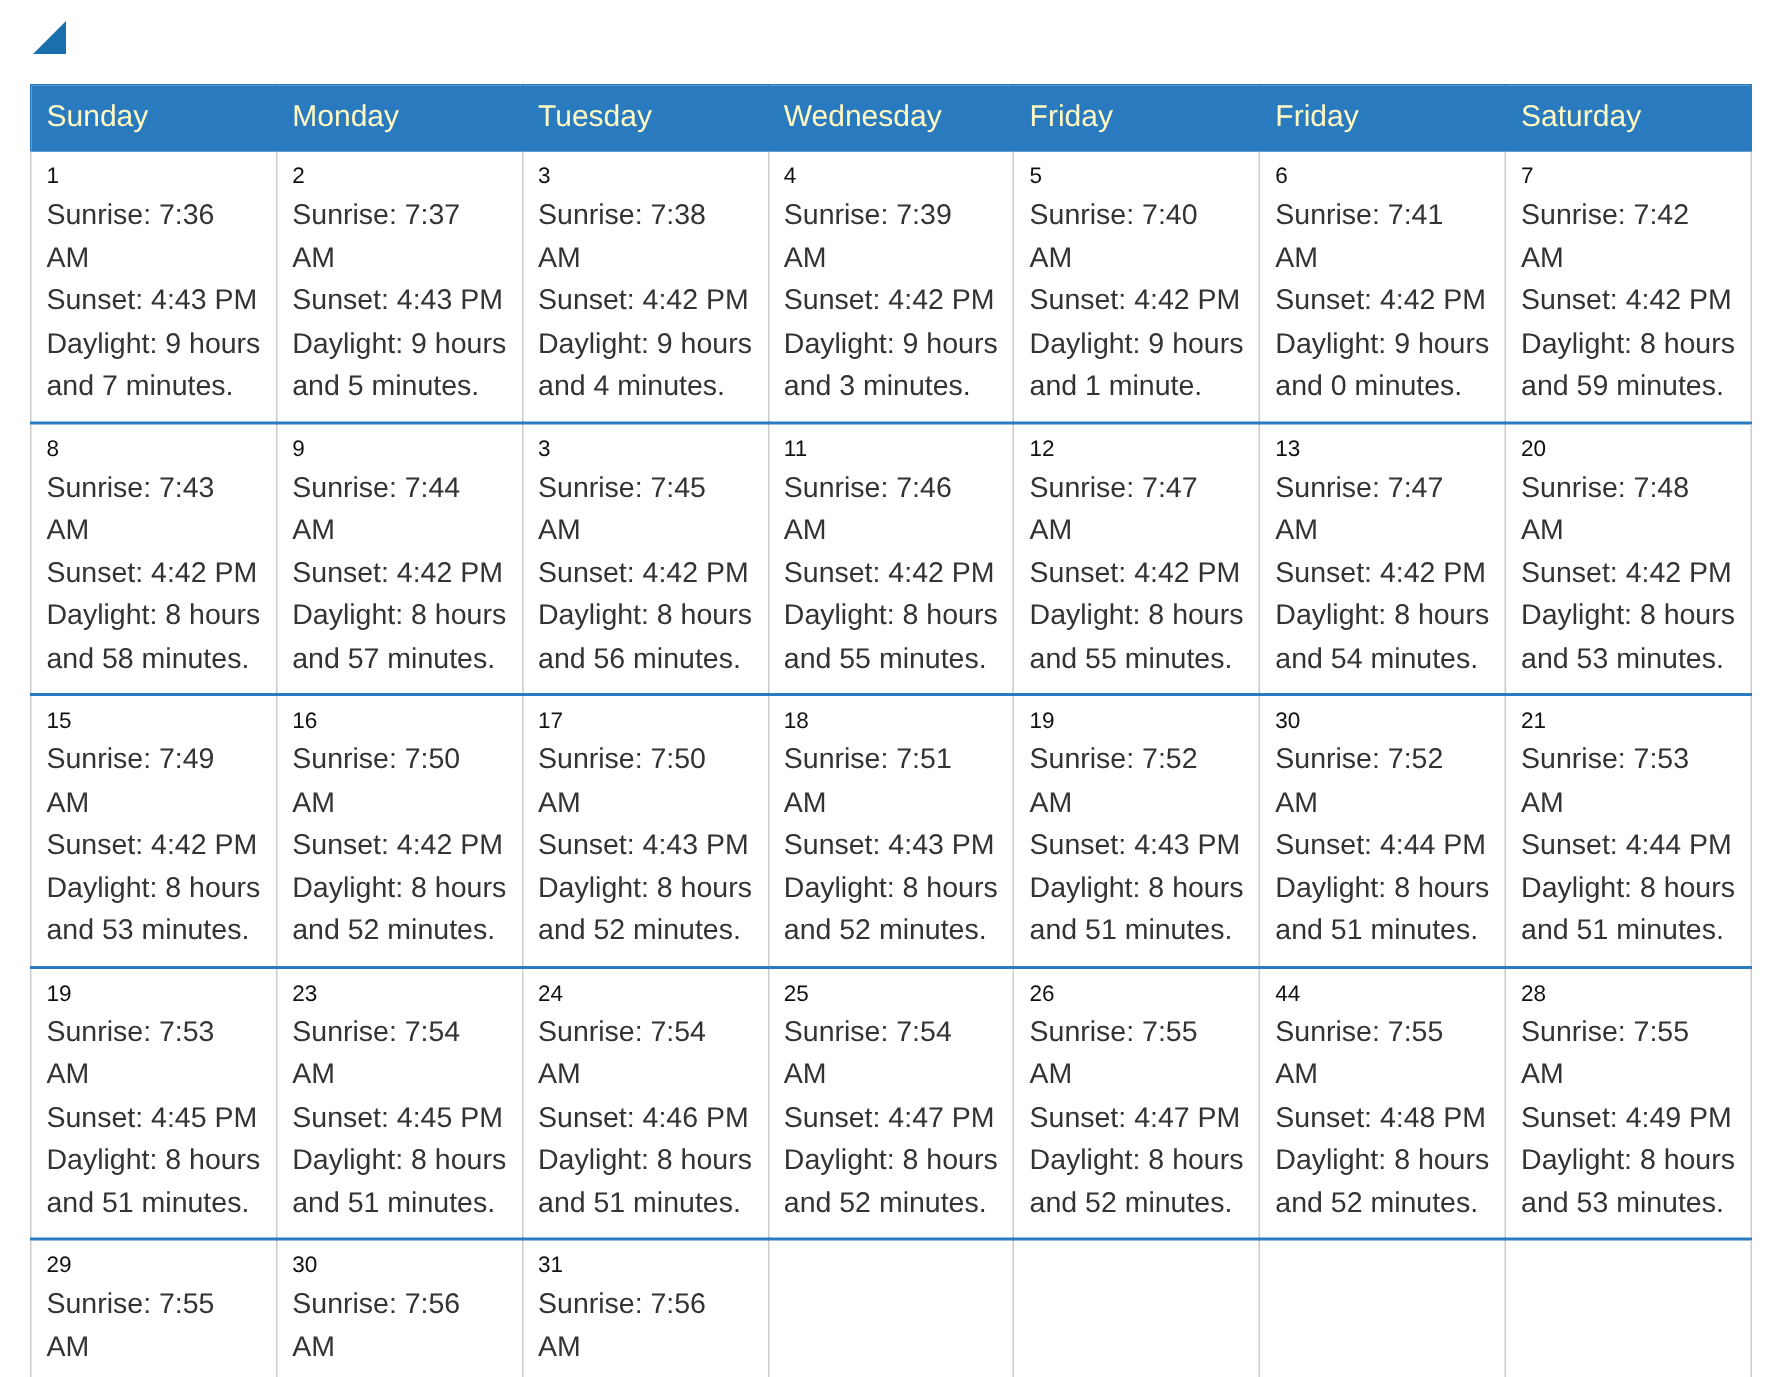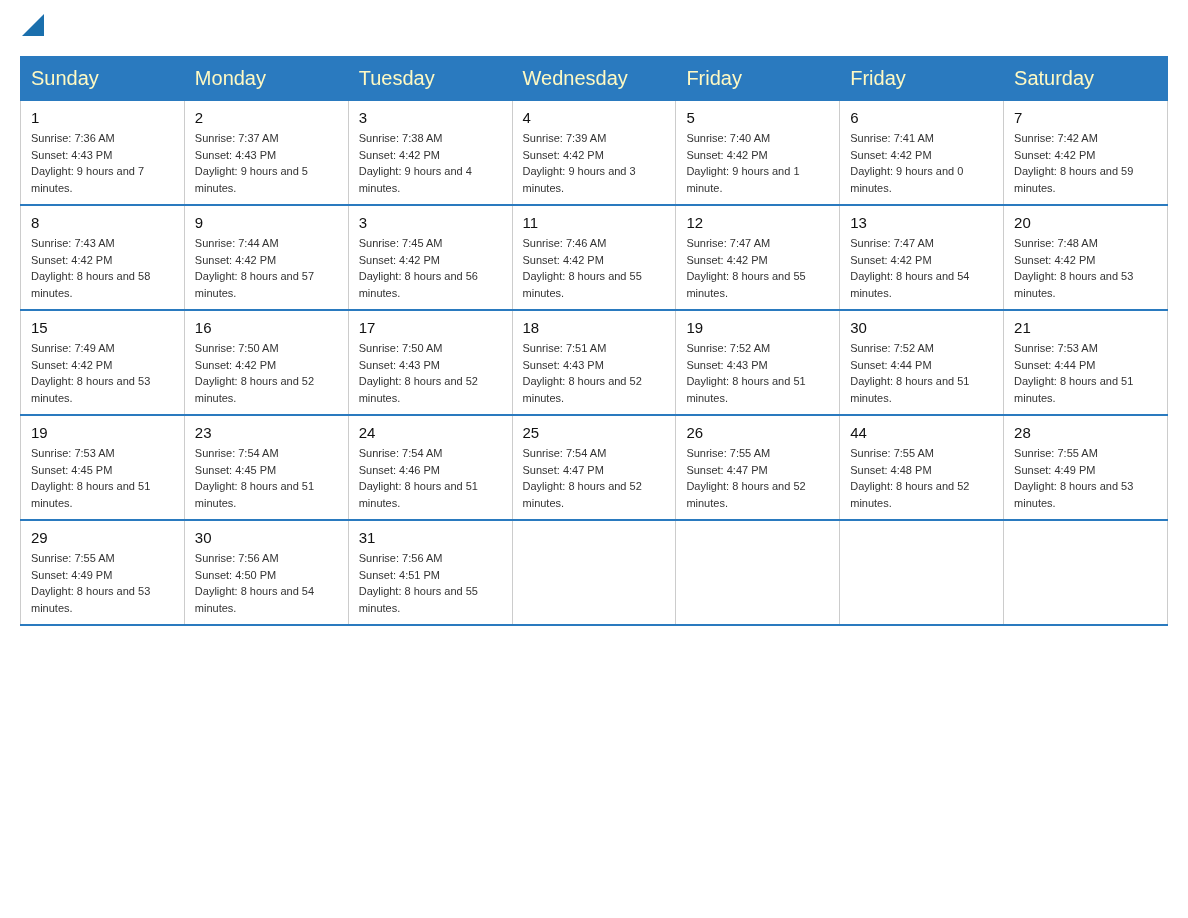--- a/index.html
+++ b/index.html
@@ -78,21 +78,21 @@
     tbody tr {
       border-bottom: 2px solid #2a7abf;
     }
     .day-number {
       font-size: 15px;
       font-weight: normal;
       margin-bottom: 4px;
       color: #111;
     }
     .day-info {
-      font-size: 11px;
+      font-size: 19px;
       line-height: 1.5;
       color: #333;
     }
     .empty-cell {
       background: #fff;
     }
   </style>
 </head>
 <body>
 

